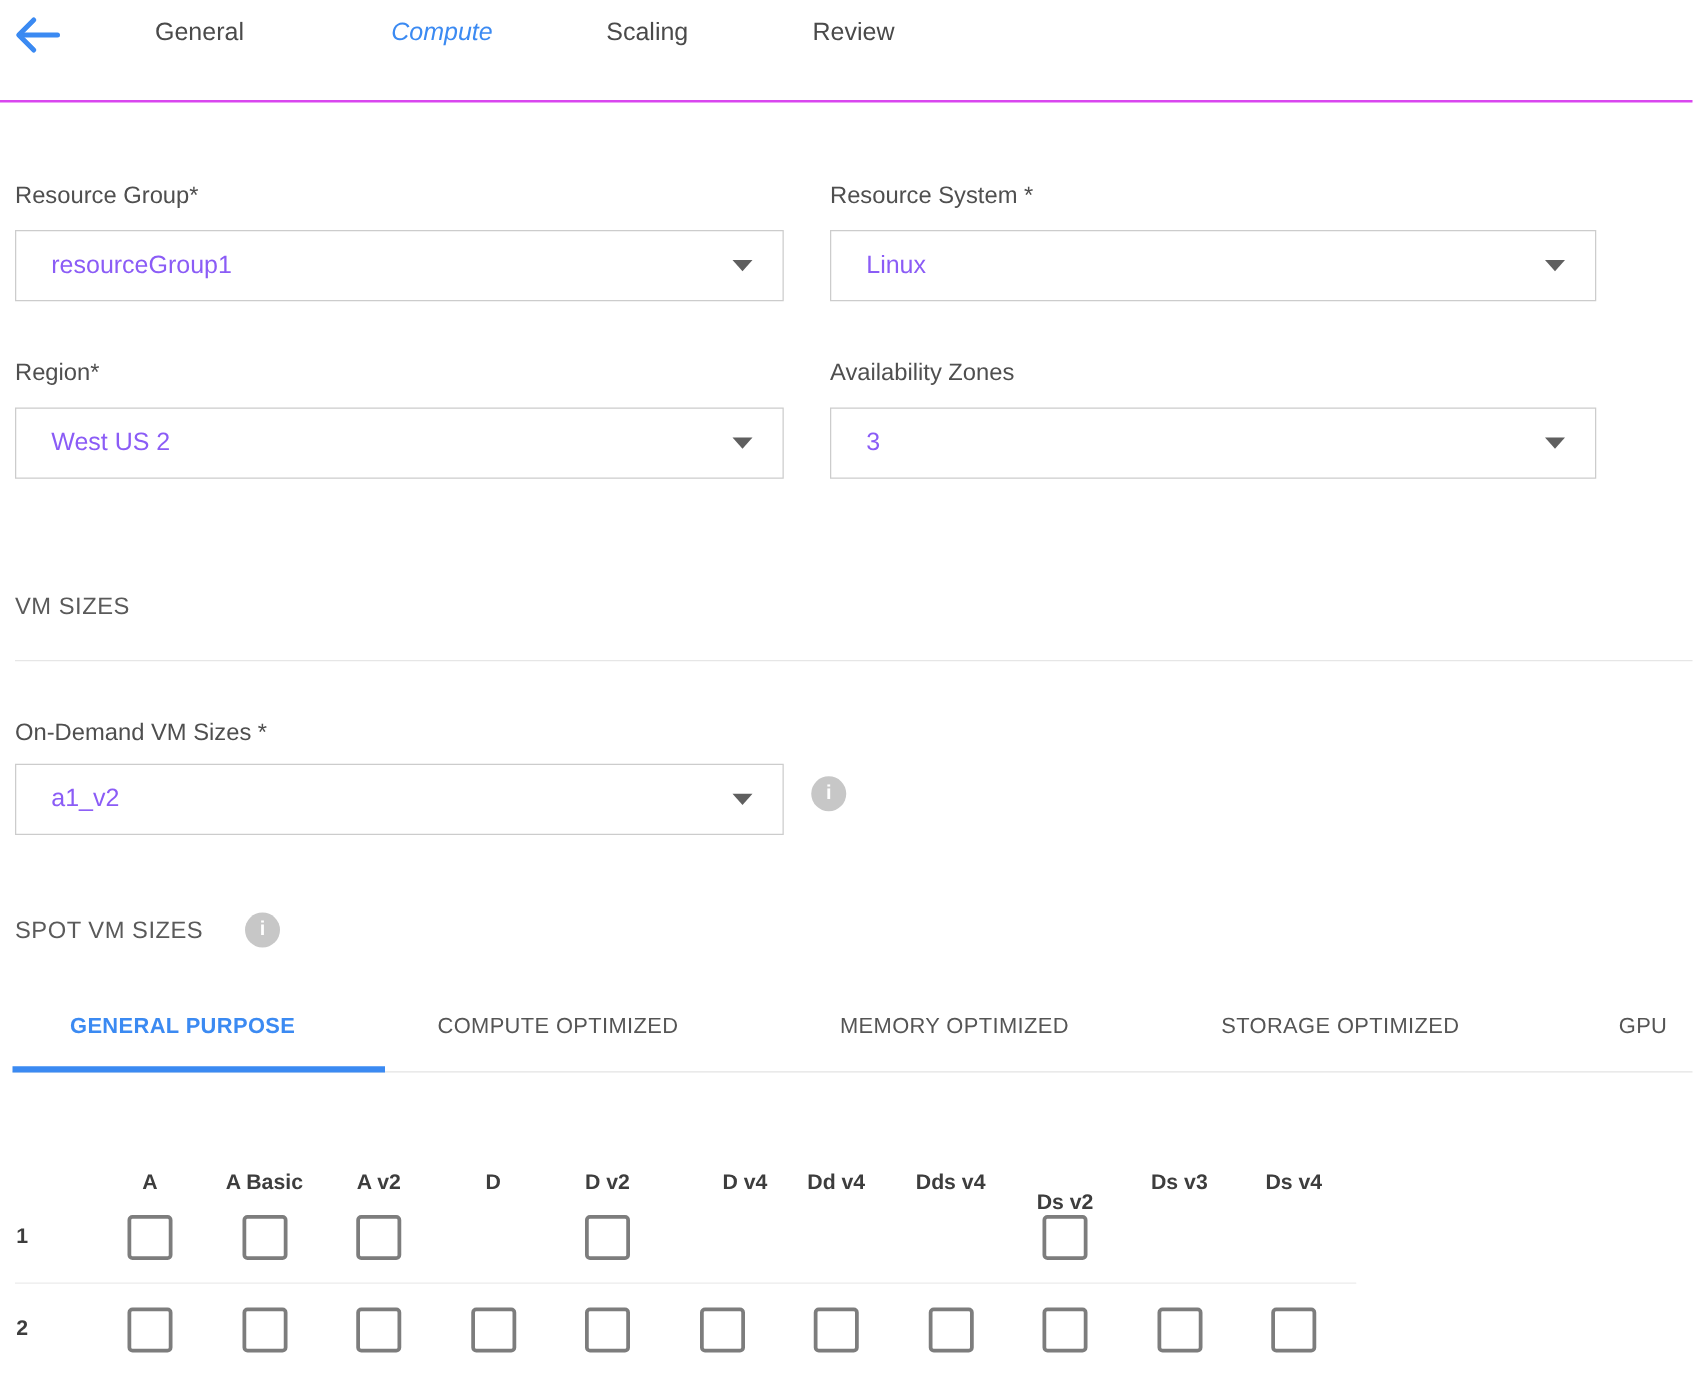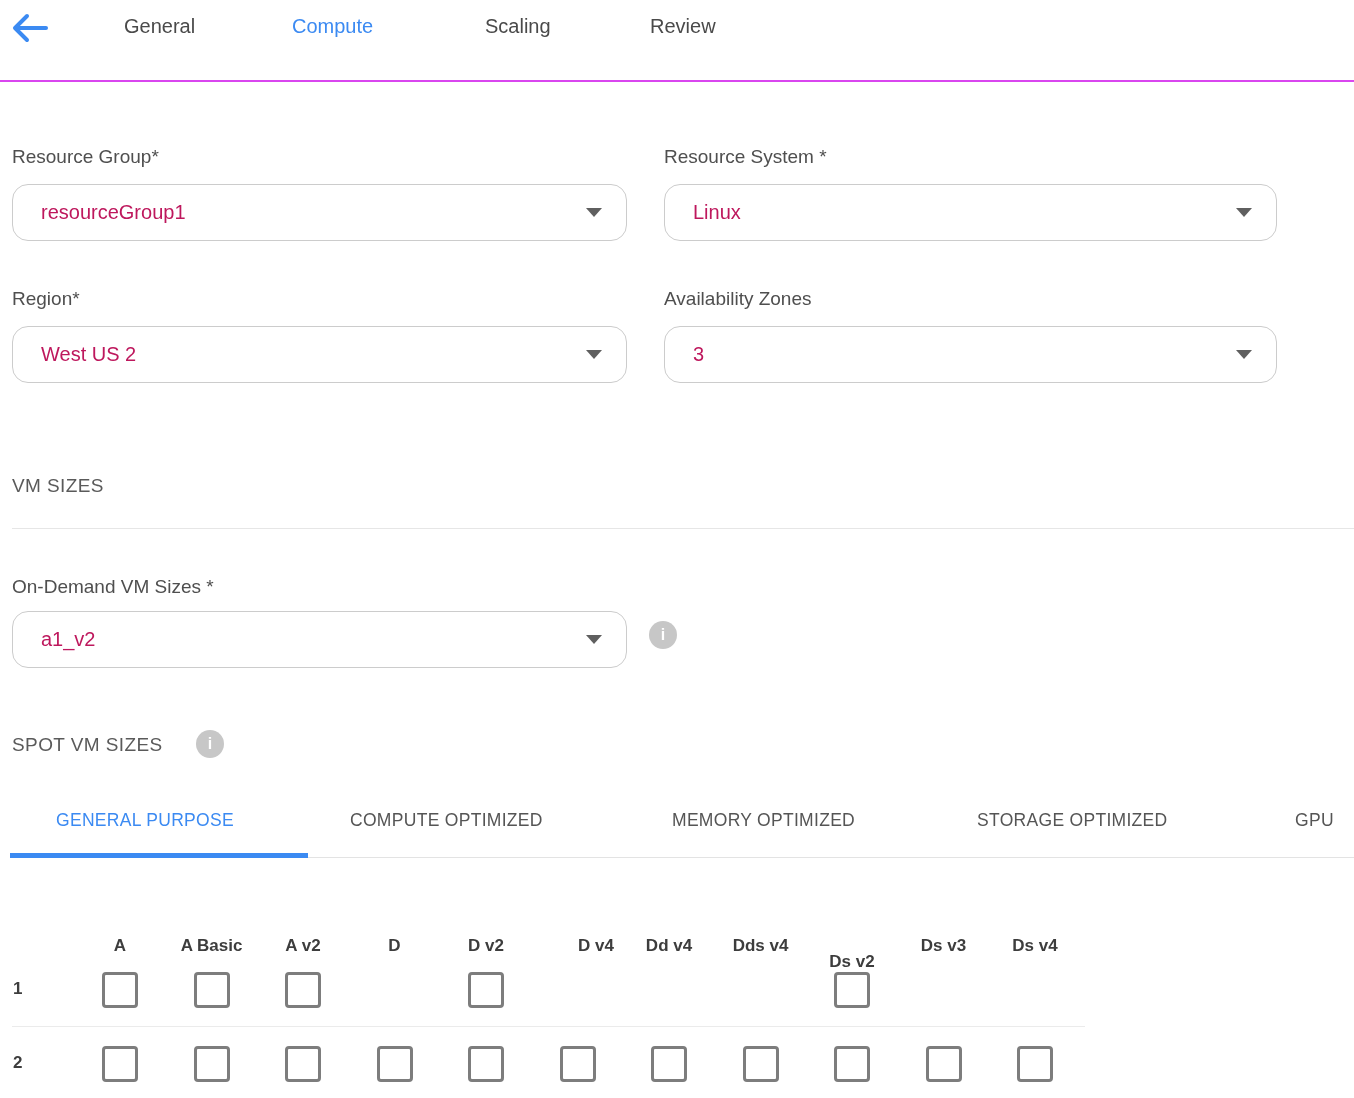--- a/index.html
+++ b/index.html
@@ -11,35 +11,35 @@
     font-family:"Liberation Sans", sans-serif;
   }
 
   
   .topnav { position:absolute; left:0; top:0; width:1354px; height:82px;
             border-bottom:2px solid #d946ef; background:#fff; }
   .back-btn { position:absolute; left:10px; top:11px; width:40px; height:34px; cursor:pointer; }
   .nav-tab { position:absolute; top:15px; font-size:20px; color:#4a4a4a; cursor:pointer; white-space:nowrap; }
   .nav-tab.active { color:var(--accent); }
   .nav-tab:nth-of-type(1){ left:124px; }
-  .nav-tab:nth-of-type(2){ left:292px; }
+  .nav-tab:nth-of-type(2){ left:313px;font-style:italic; }
   .nav-tab:nth-of-type(3){ left:485px; }
   .nav-tab:nth-of-type(4){ left:650px; }
 
   
   .fg { position:absolute; }
   .fg-0 { left:12px;  top:146px; width:615px; }
   .fg-1 { left:664px; top:146px; width:613px; }
   .fg-2 { left:12px;  top:288px; width:615px; }
   .fg-3 { left:664px; top:288px; width:613px; }
   .flabel { font-size:19px; color:#4f4f4f; margin-bottom:16px; white-space:nowrap; }
   .select-box {
-    height:57px; border:1px solid #cccccc; border-radius:16px; background:#fff;
+    height:57px; border:1px solid #cccccc; border-radius:0; background:#fff;
     display:flex; align-items:center; justify-content:space-between;
-    padding:0 24px 0 28px; font-size:20px; color:#be185d; cursor:pointer;
+    padding:0 24px 0 28px; font-size:20px; color:#8b5cf6; cursor:pointer;
   }
   .caret { width:0; height:0; flex:0 0 auto;
            border-left:8px solid transparent; border-right:8px solid transparent;
            border-top:9px solid #5f5f5f; }
 
   
   .section-title { position:absolute; left:12px; font-size:19px; color:#5a5a5a;
                    letter-spacing:0.4px; white-space:nowrap; }
   #vm-sizes-title { top:475px; }
   .divider1 { position:absolute; left:12px; top:528px; width:1342px; height:1px; background:#e6e6e6; }
@@ -52,21 +52,21 @@
     background:var(--info-bg); color:#ffffff; font-weight:bold; font-size:16px;
     display:flex; align-items:center; justify-content:center; cursor:pointer;
   }
   #od-info { left:649px; top:621px; }
   #spot-title { top:734px; }
   #spot-info { left:196px; top:730px; }
 
   
   .subtab { position:absolute; top:810px; font-size:17.5px; letter-spacing:0.3px;
             color:#555555; cursor:pointer; white-space:nowrap; }
-  .subtab.active { color:var(--accent); }
+  .subtab.active { color:var(--accent);font-weight:bold; }
   .subtab:nth-of-type(1){ left:56px; }
   .subtab:nth-of-type(2){ left:350px; }
   .subtab:nth-of-type(3){ left:672px; }
   .subtab:nth-of-type(4){ left:977px; }
   .subtab:nth-of-type(5){ left:1295px; }
   .subtab-line { position:absolute; left:10px; top:857px; width:1344px; height:1px; background:#e3e3e3; }
   .subtab-active-bar { position:absolute; left:10px; top:853px; width:298px; height:5px;
                        background:var(--accent); }
 
   

